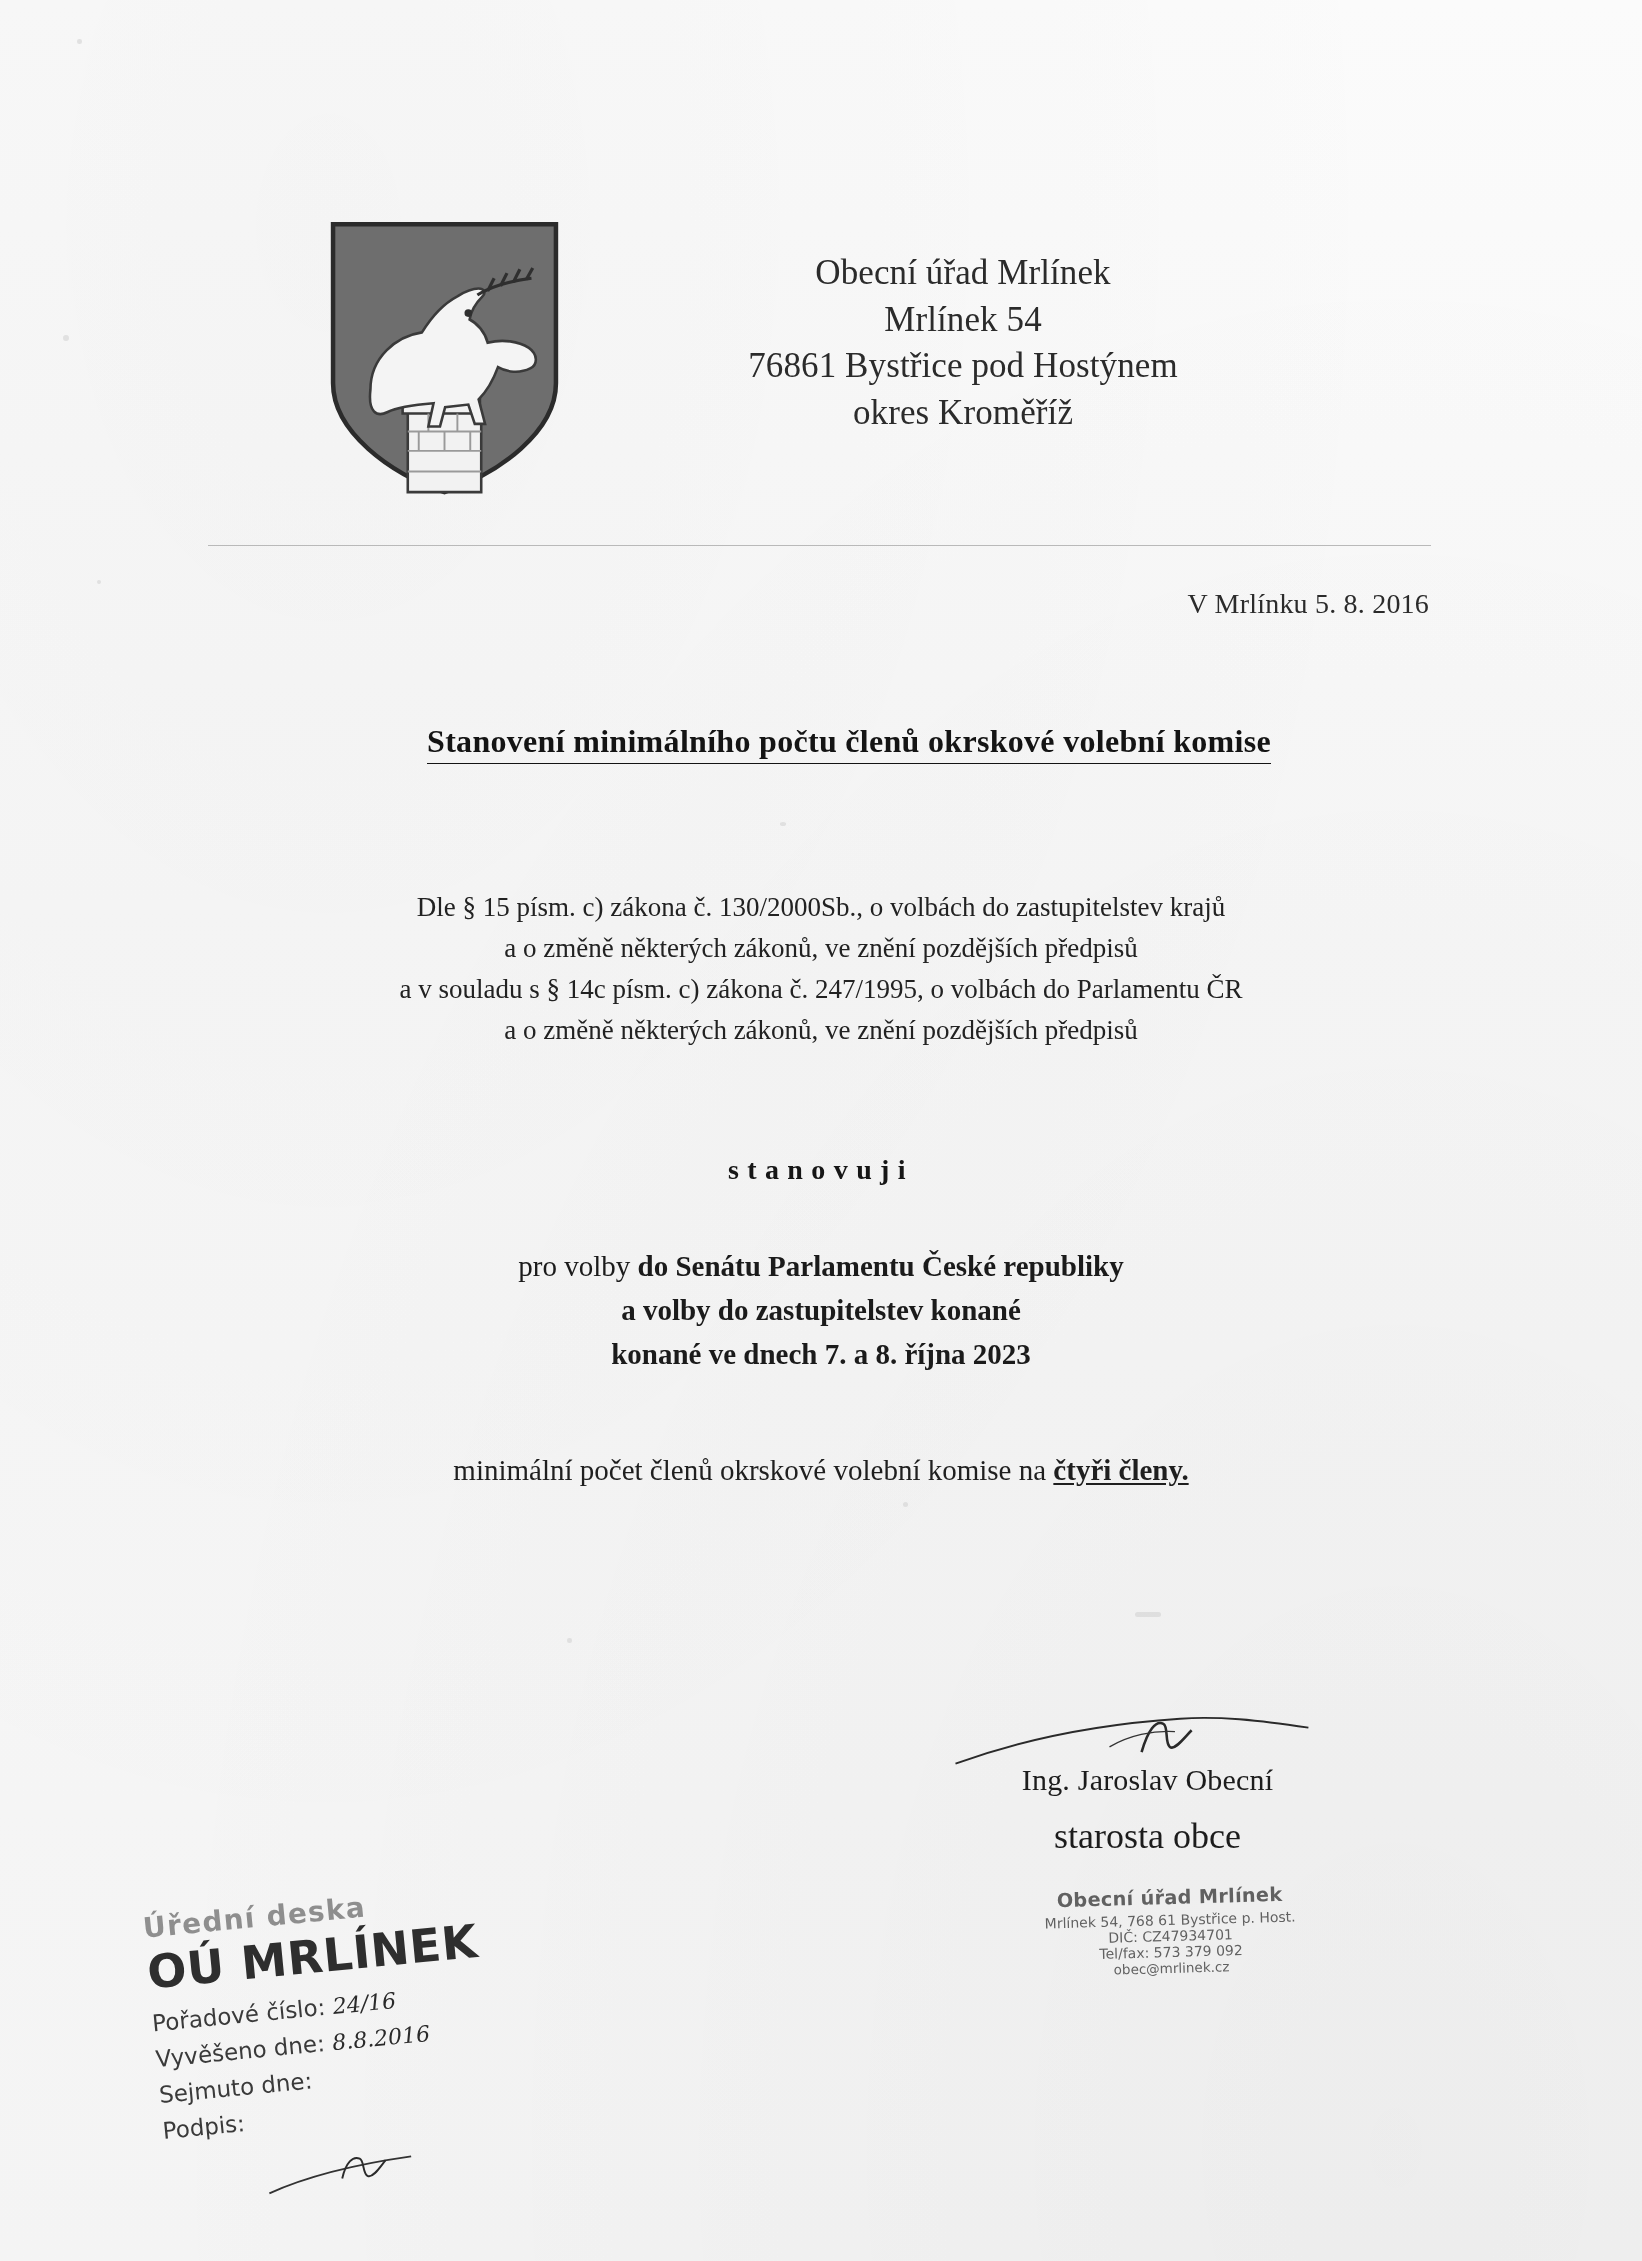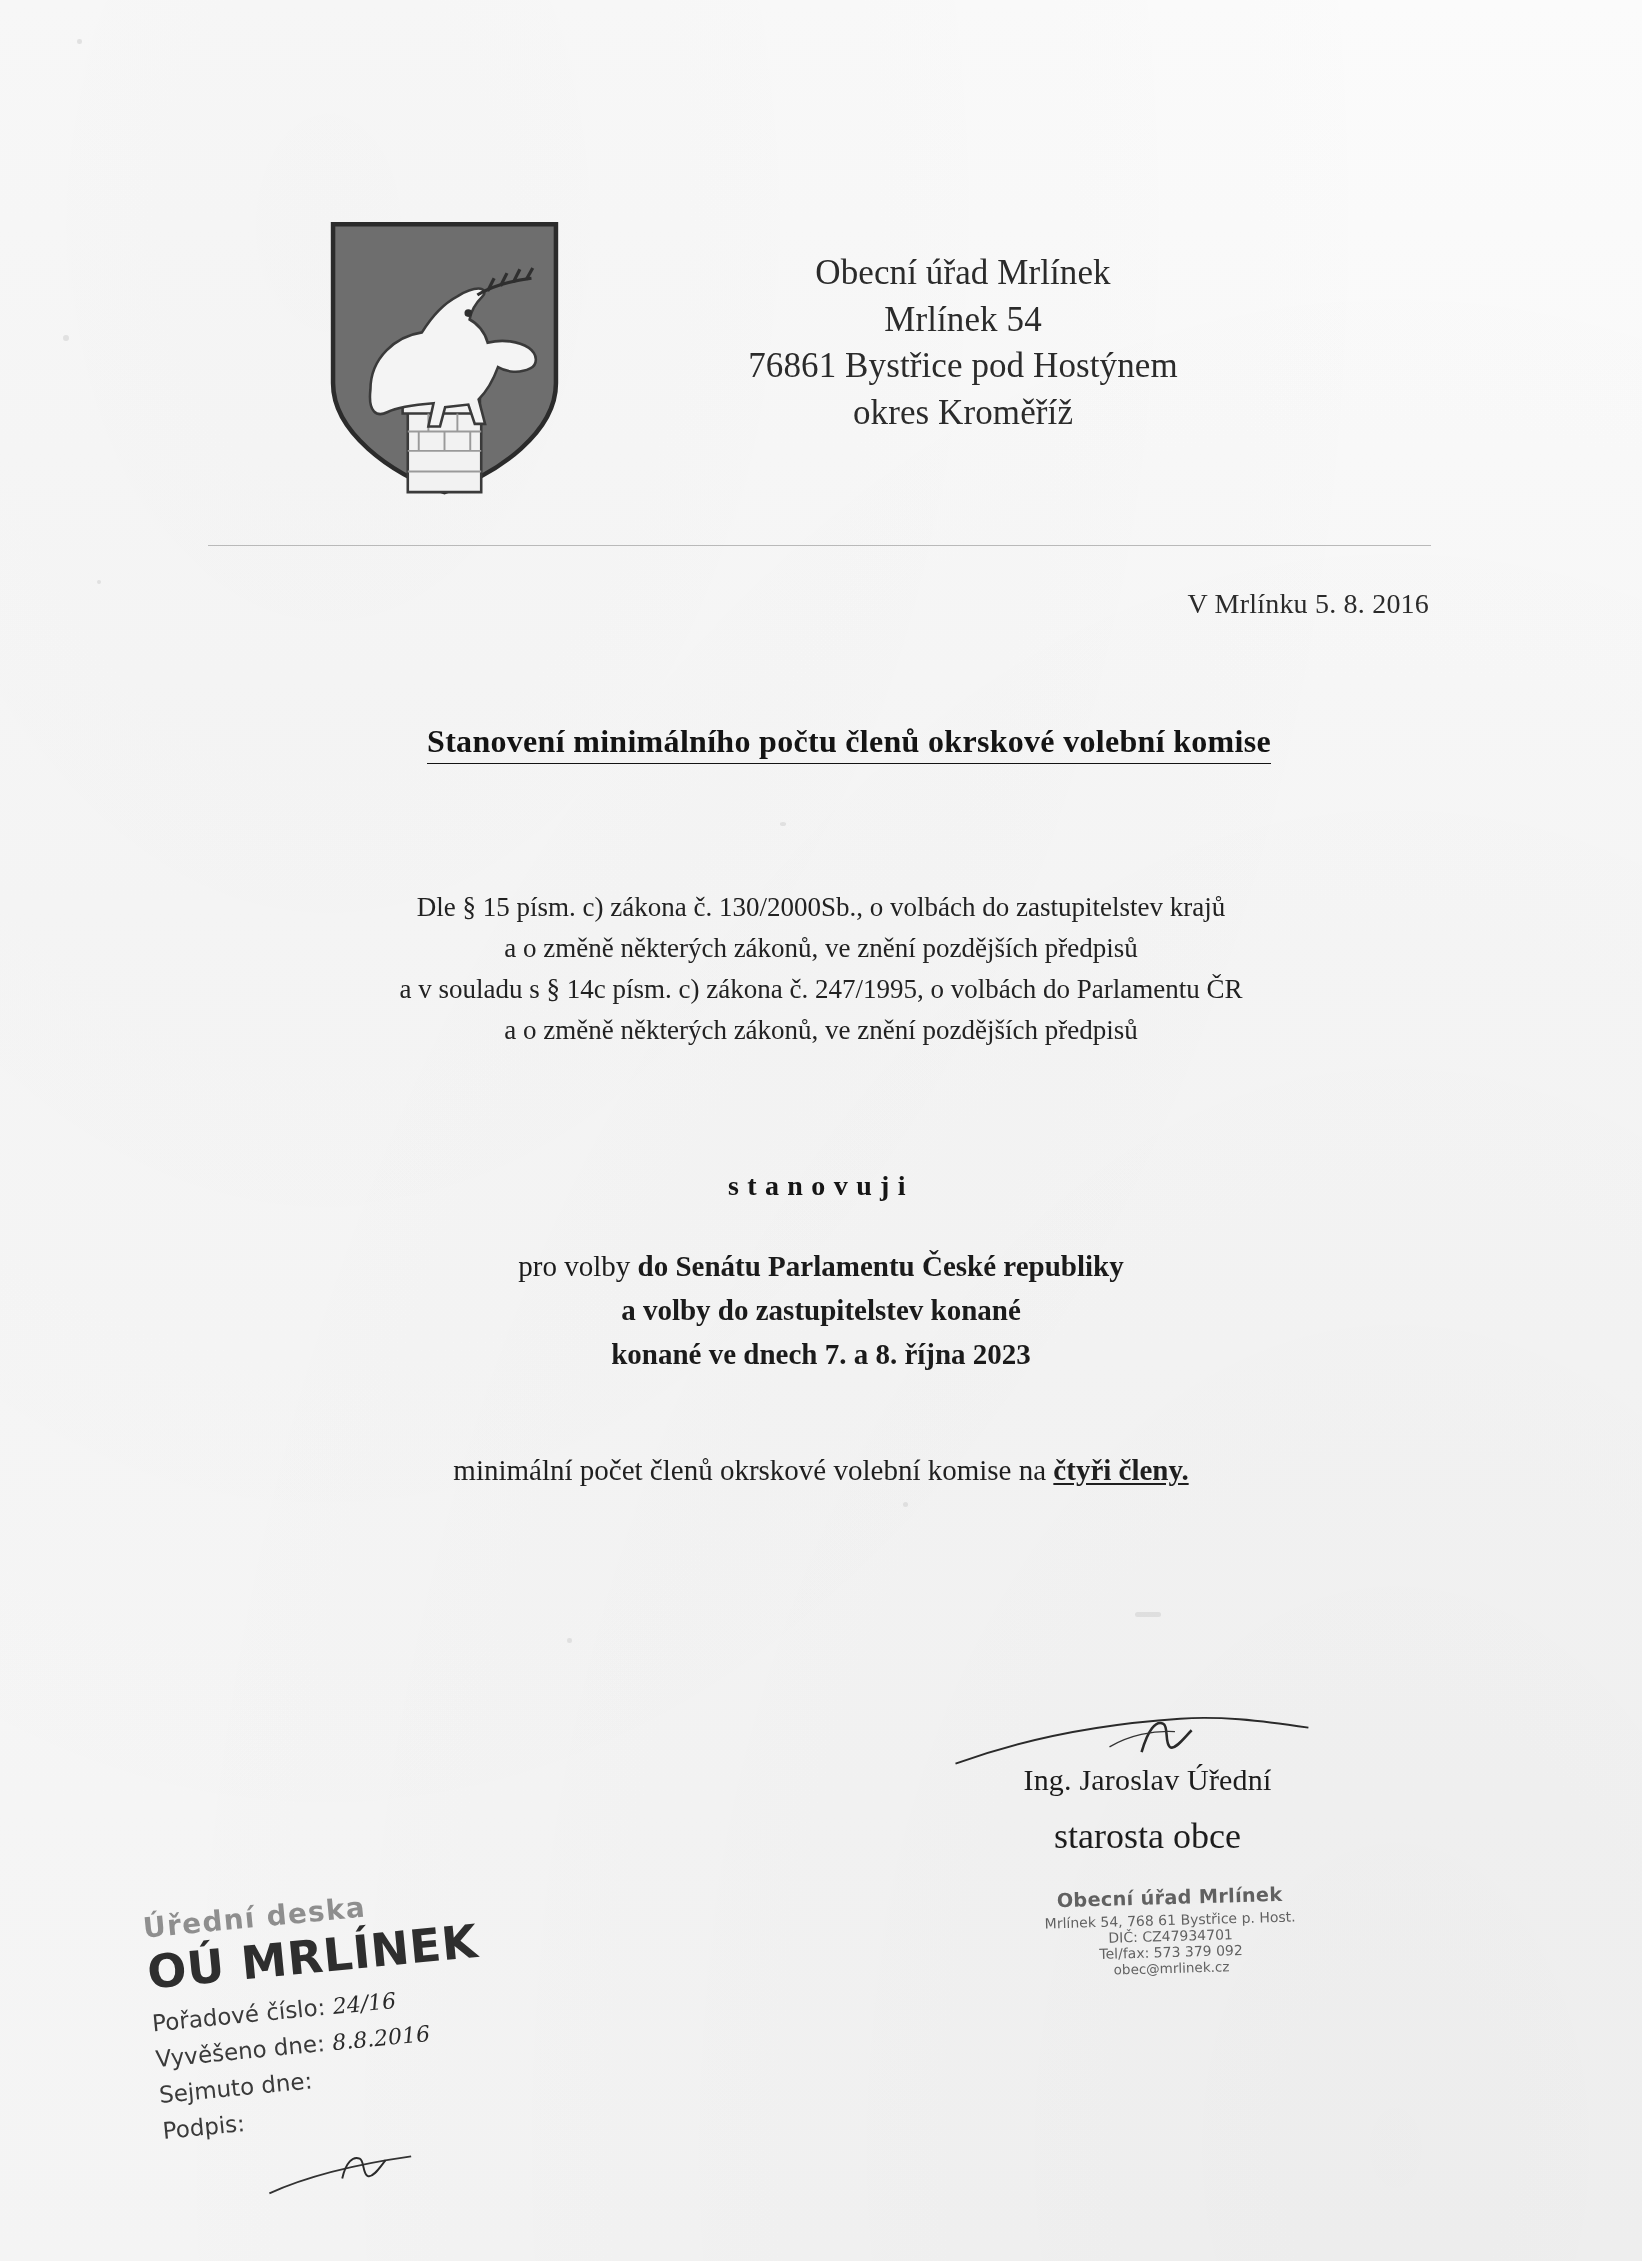--- a/index.html
+++ b/index.html
@@ -111,21 +111,20 @@
   .declare {
     position: absolute;
     left: 0;
     top: 1154px;
     width: 100%;
     text-align: center;
     font-size: 28px;
     font-weight: bold;
     letter-spacing: 8.4px;
     color: #161616;
-    margin-top: 16px;
   }
 
   .forelections {
     position: absolute;
     left: 0;
     top: 1244px;
     width: 100%;
     text-align: center;
     font-size: 29px;
     line-height: 1.52;
@@ -331,21 +330,21 @@
     <span>minimální počet členů okrskové volební komise na </span><u>čtyři členy.</u>
   </div>
 
   <svg class="sign-scribble" viewBox="0 0 620 120">
     <path d="M10 96 C120 56 240 34 360 26 C420 22 480 28 560 40" fill="none" stroke="#2a2a2a" stroke-width="3"></path>
     <path d="M300 78 C310 44 322 28 334 34 C342 38 336 64 344 70 C352 76 366 56 378 44" fill="none" stroke="#2a2a2a" stroke-width="4"></path>
     <path d="M250 70 C280 52 318 44 352 46" fill="none" stroke="#333" stroke-width="2"></path>
   </svg>
 
   <div class="sign-block">
-    <div class="sign-name">Ing. Jaroslav Úřední</div>
+    <div class="sign-name">Ing. Jaroslav Obecní</div>
     <div class="sign-role">starosta obce</div>
   </div>
 
   <div class="office-stamp">
     <div class="s1">Obecní úřad Mrlínek</div>
     <div class="s2">Mrlínek 54, 768 61 Bystřice p. Host.</div>
     <div class="s3">DIČ: CZ47934701</div>
     <div class="s4">Tel/fax: 573 379 092</div>
     <div class="s5">obec@mrlinek.cz</div>
   </div>

